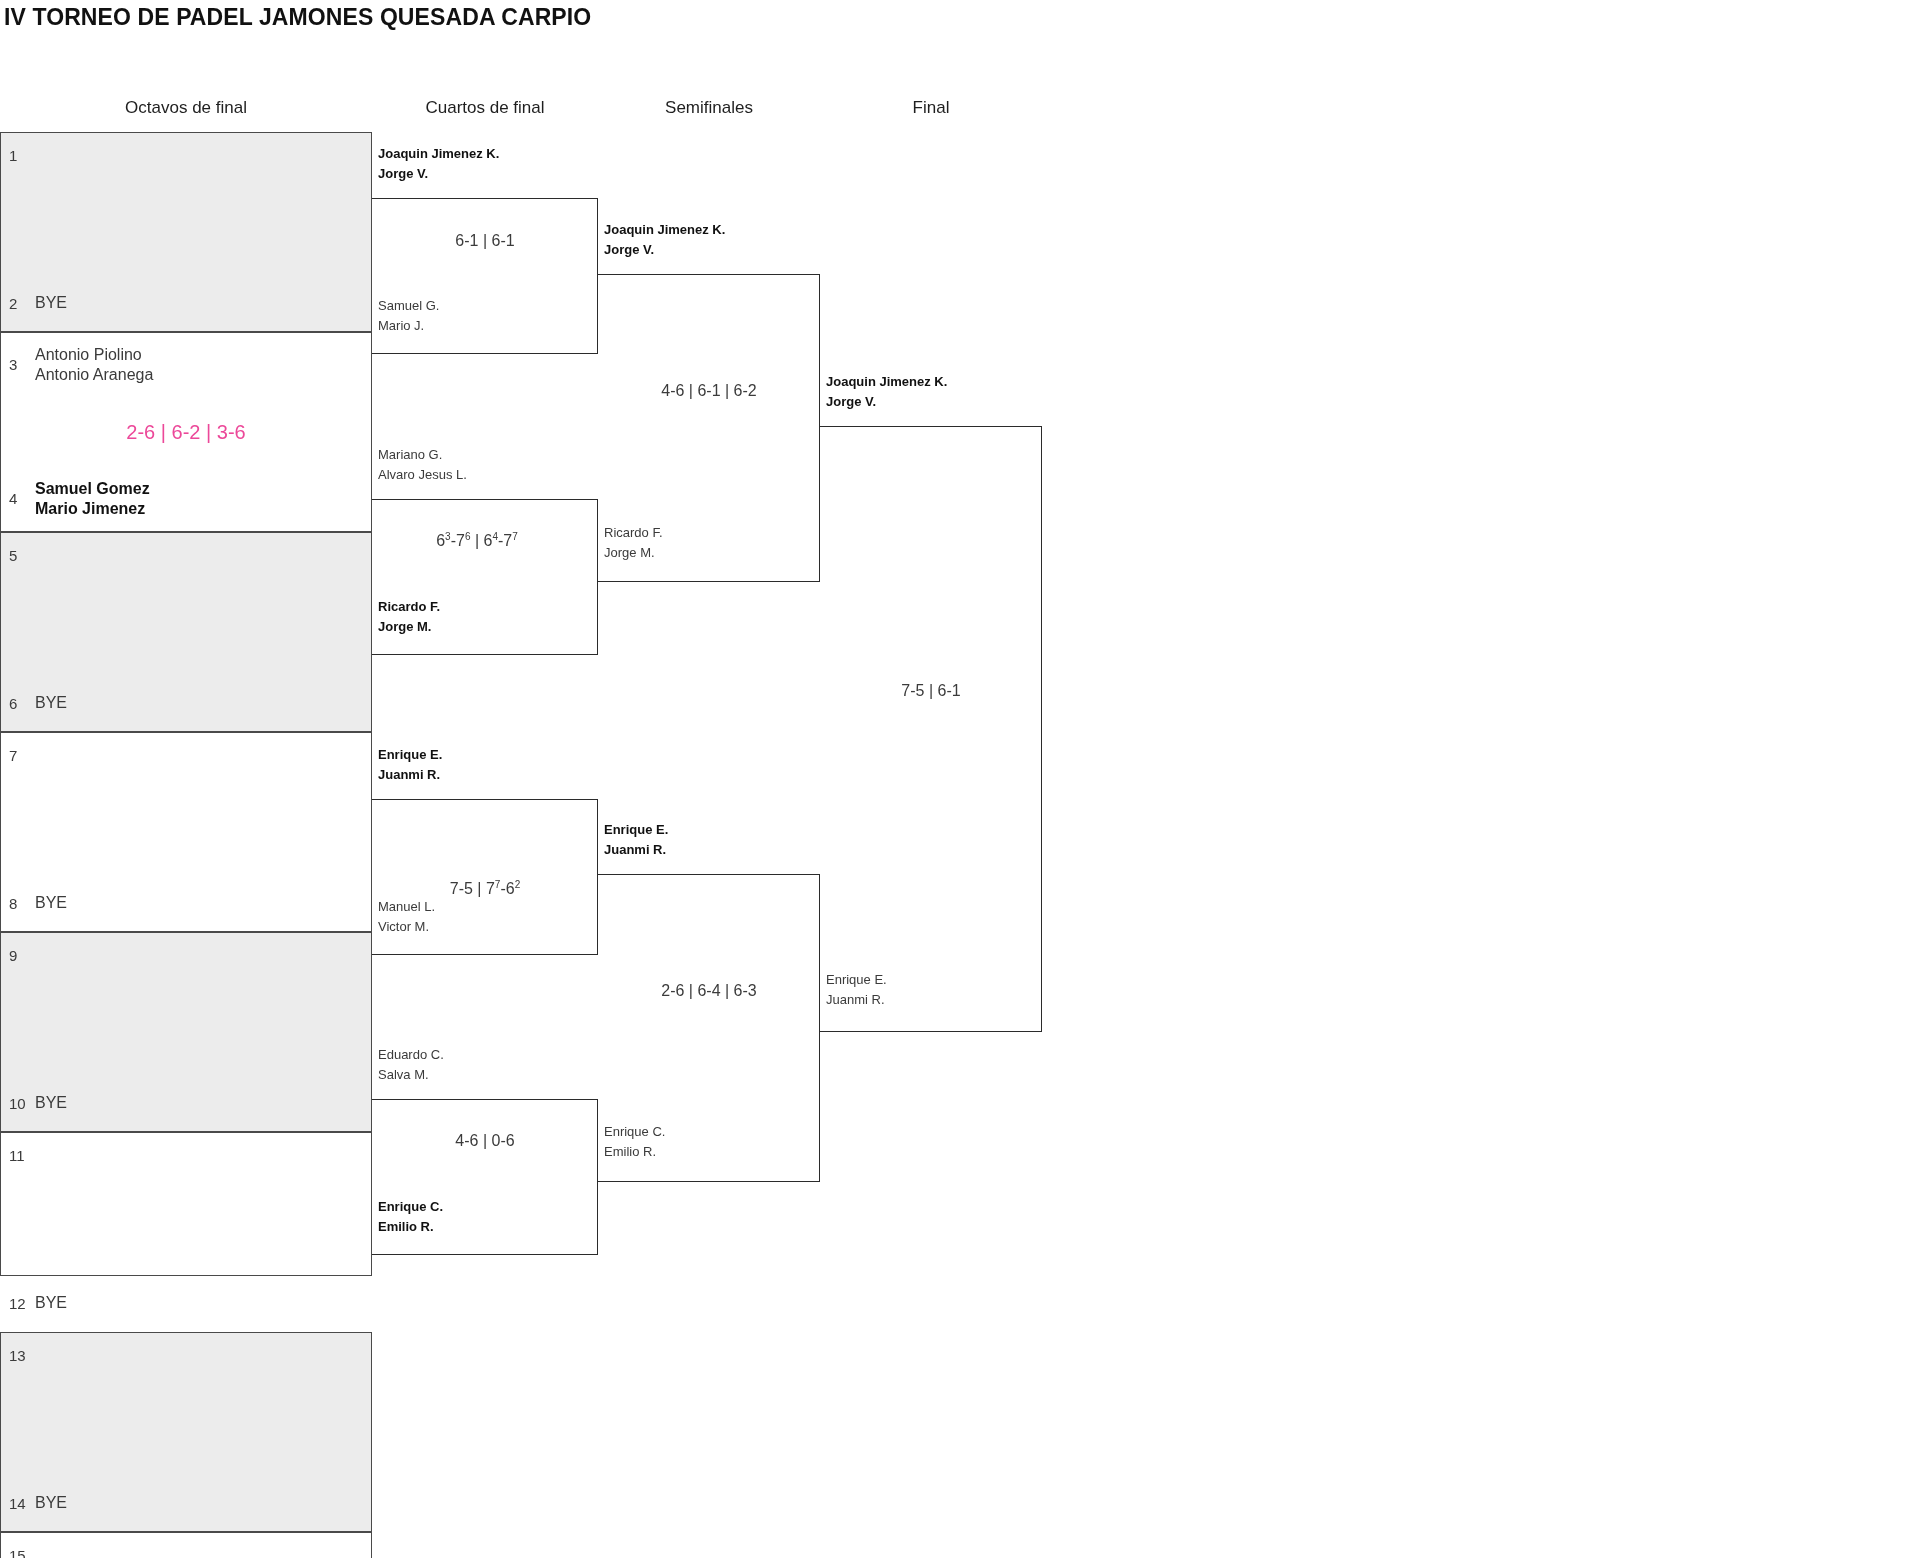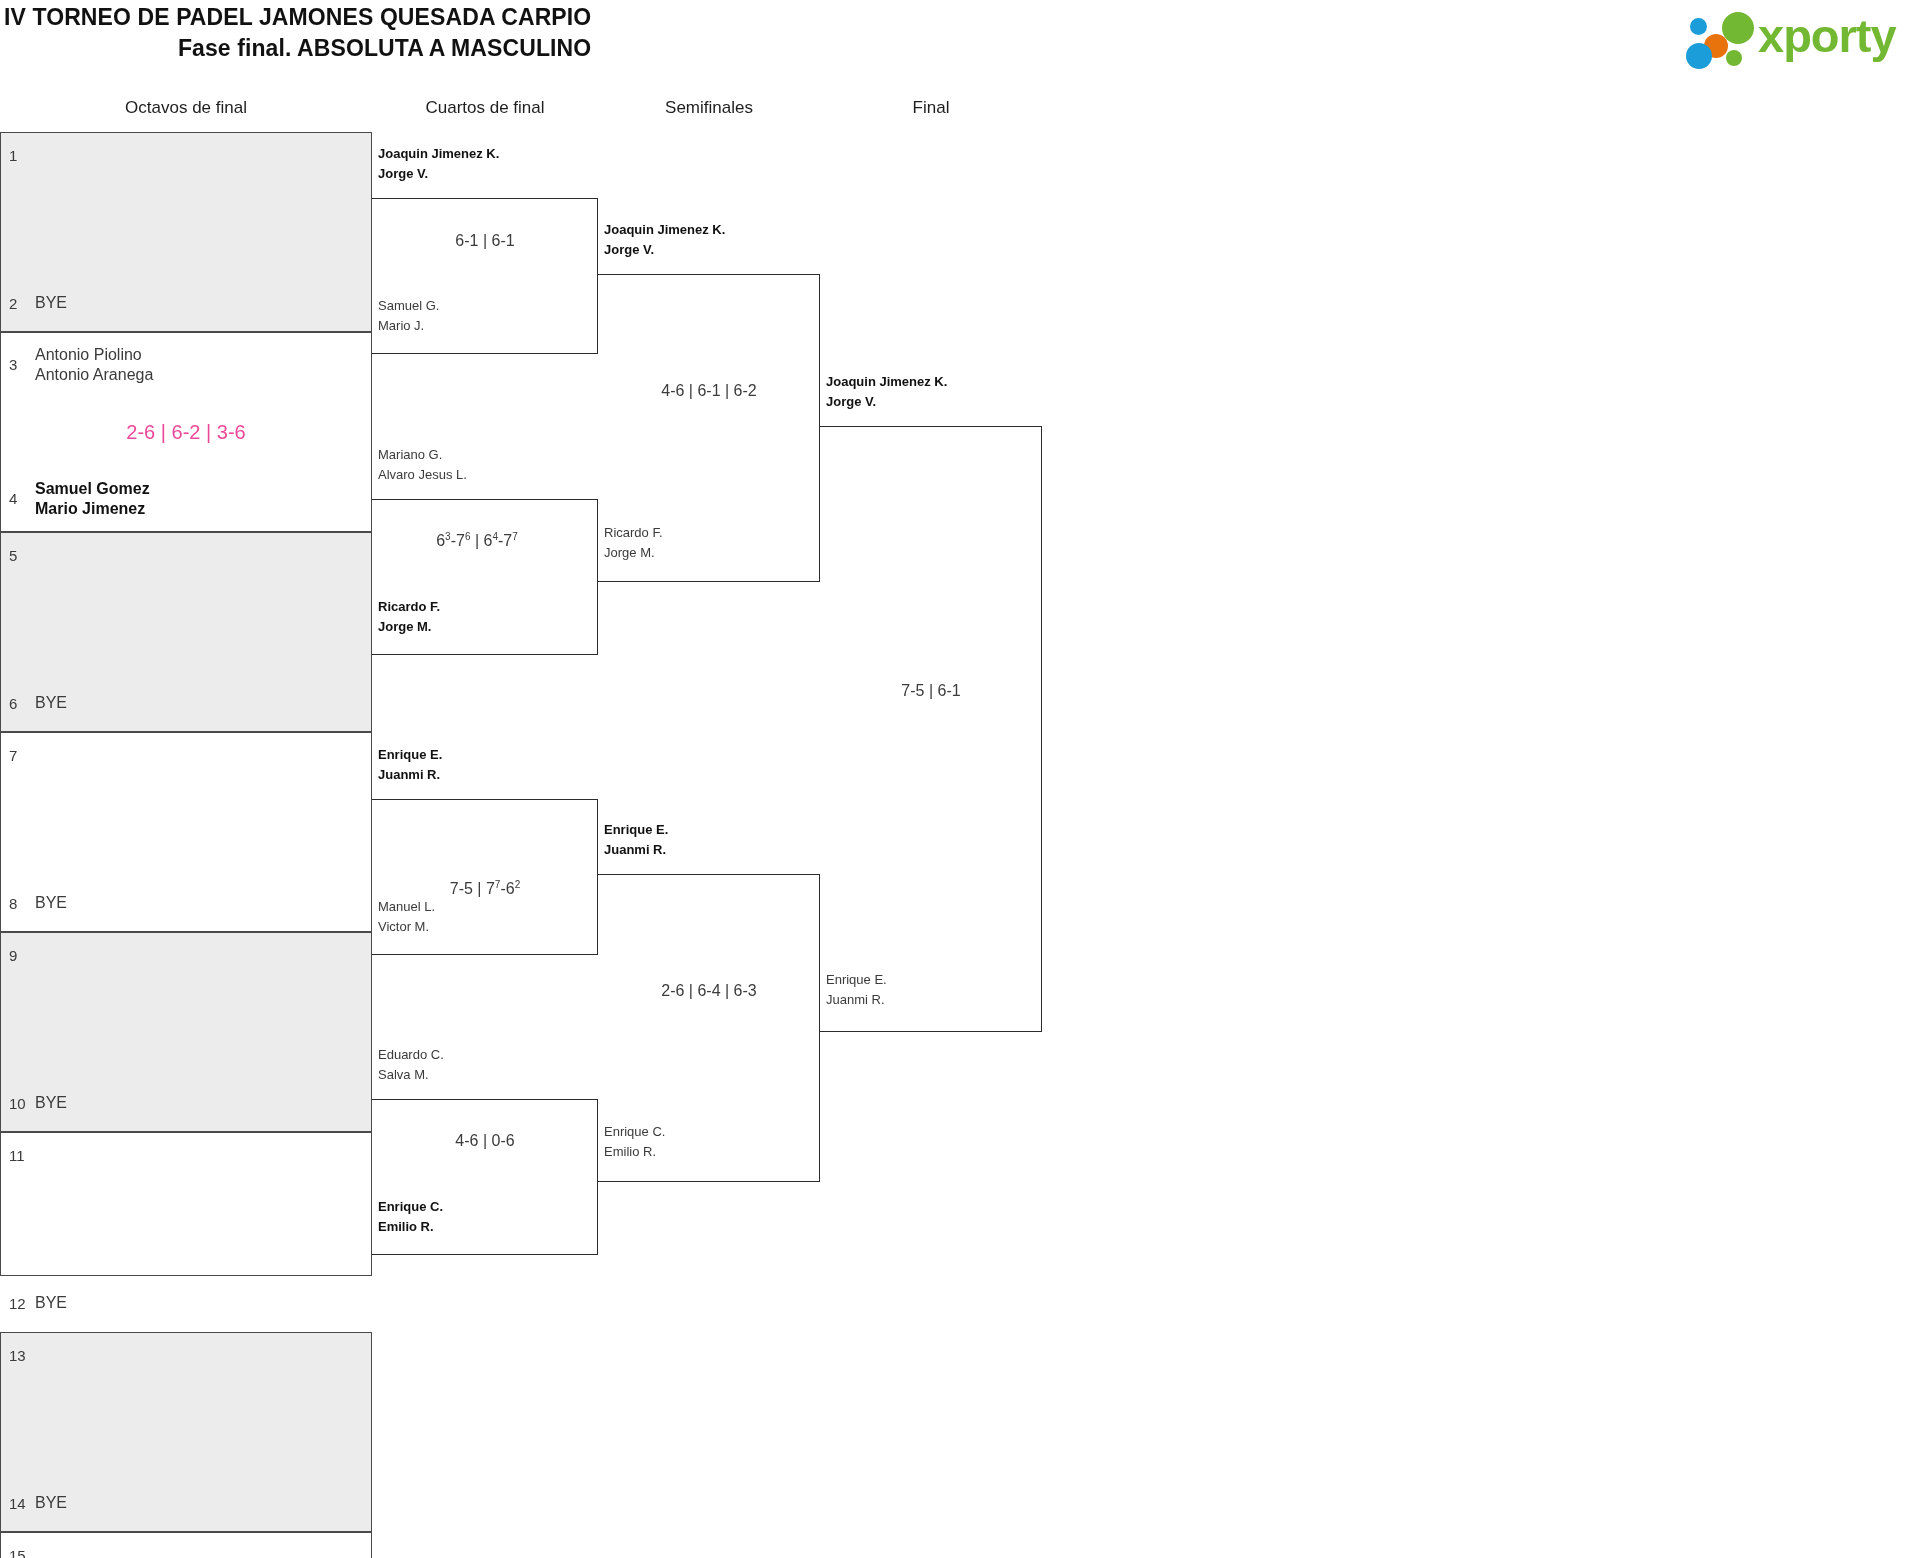--- a/index.html
+++ b/index.html
@@ -157,33 +157,22 @@
     vertical-align: super;
     line-height: 0;
   }
 </style>
 </head>
 <body>
 
 <div class="page-header">
   <div class="title-block">
     <div class="title-line">IV TORNEO DE PADEL JAMONES QUESADA CARPIO</div>
-    <div class="title-line">Fase final. ABSOLUTA A MASCULINO</div>
-  </div>
-
-  <div class="logo">
-    <div class="logo-dots">
-      <span class="dot dot-blue-sm"></span>
-      <span class="dot dot-green-lg"></span>
-      <span class="dot dot-orange"></span>
-      <span class="dot dot-blue-lg"></span>
-      <span class="dot dot-green-sm"></span>
-    </div>
-    <div class="logo-word">xporty</div>
-  </div>
+  </div>
+
 </div>
 
 <div class="round-header" style="left:0px;   top:98px; width:372px;">Octavos de final</div>
 <div class="round-header" style="left:372px; top:98px; width:226px;">Cuartos de final</div>
 <div class="round-header" style="left:598px; top:98px; width:222px;">Semifinales</div>
 <div class="round-header" style="left:820px; top:98px; width:222px;">Final</div>
 
 <div class="bracket">
 
   <div class="seed-cell shaded" style="left:0px; top:132px; width:372px; height:200px;">

